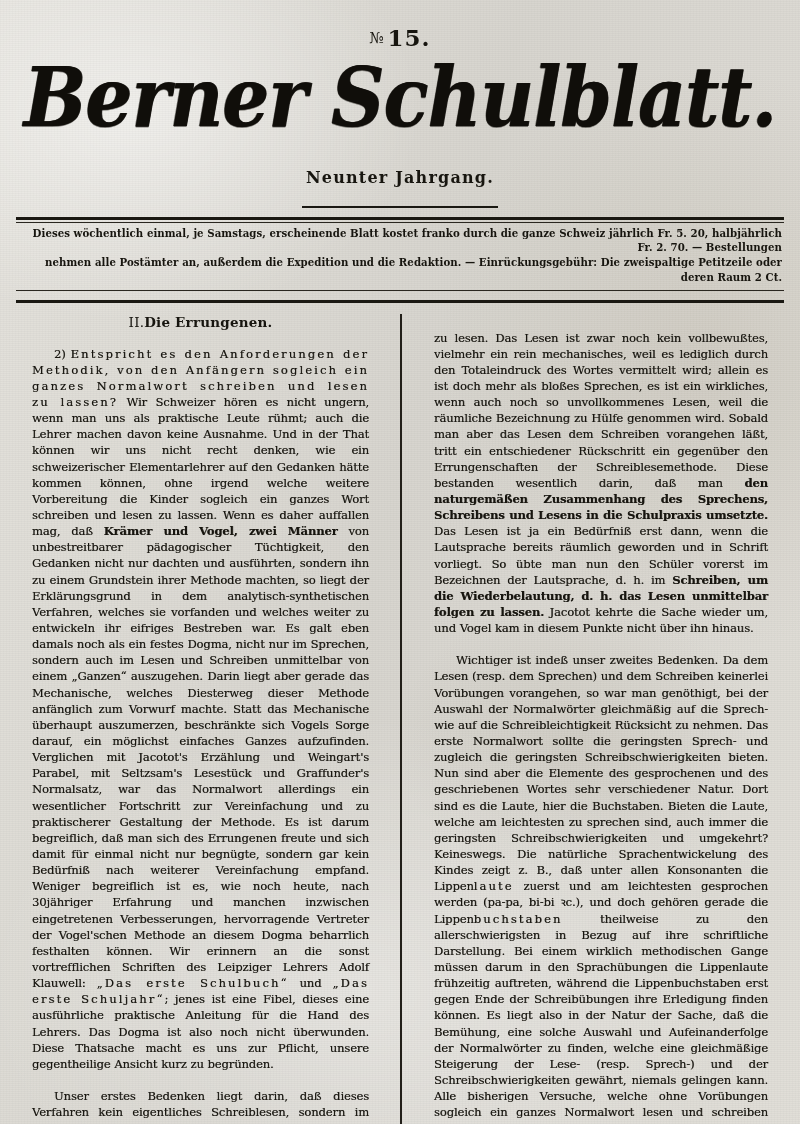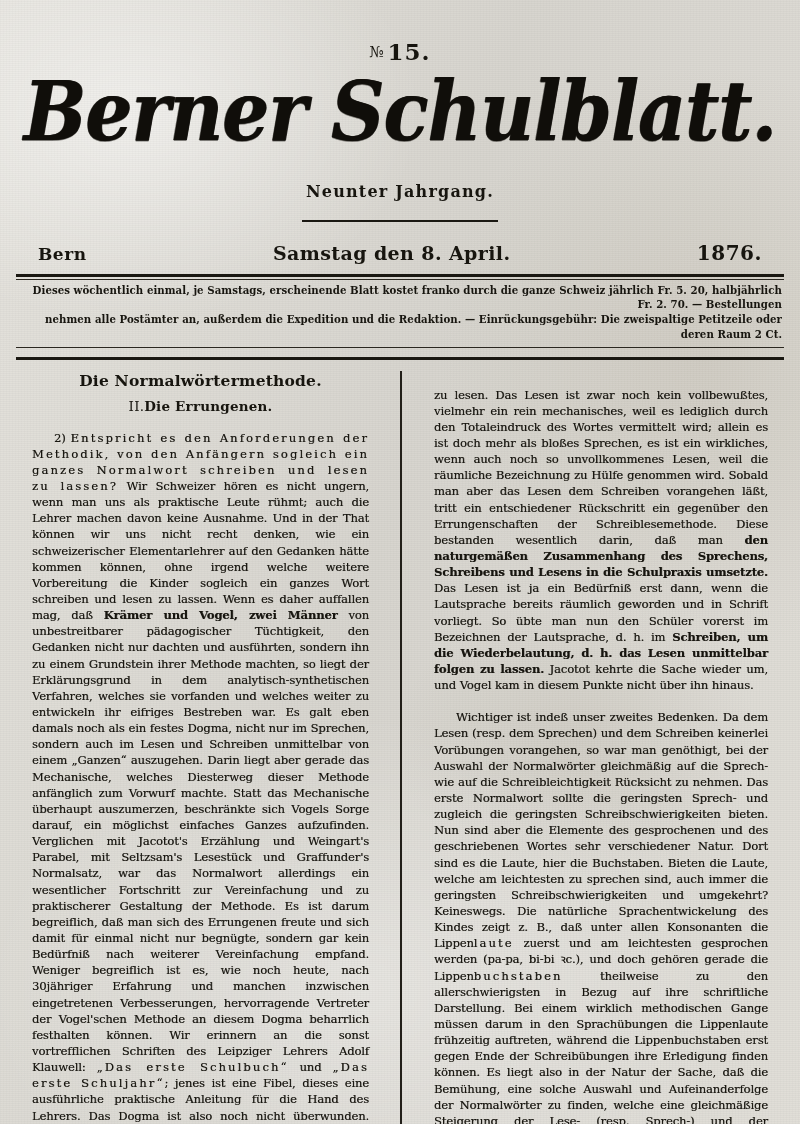--- a/index.html
+++ b/index.html
@@ -49,21 +49,21 @@
 
   .sheet {
     position: relative;
     z-index: 8;
     padding: 0 16px;
   }
 
   
   .issue-no {
     text-align: center;
-    margin-top: 38px;
+    margin-top: 24px;
     font-family: "DejaVu Serif", "Liberation Serif", serif;
     font-weight: bold;
     font-size: 23px;
     letter-spacing: 1px;
   }
   .issue-no .no-mark {
     font-size: 15px;
     vertical-align: 3px;
     font-weight: normal;
     margin-right: 3px;
@@ -194,41 +194,35 @@
     <div class="issue-no">
       <span class="no-mark">№</span><span>15.</span>
     </div>
 
     <div class="masthead-title">Berner Schulblatt.</div>
 
     <div class="volume">Neunter Jahrgang.</div>
 
     <div class="short-rule"></div>
 
-    <div class="dateline">
-      <span class="dateline-place">Bern</span>
-      <span class="dateline-date">Samstag den 8. April.</span>
-      <span class="dateline-year">1876.</span>
-    </div>
 
     <div class="rule-thick"></div>
     <div class="rule-thin"></div>
 
     <div class="notice">
       <div>Dieses wöchentlich einmal, je Samstags, erscheinende Blatt kostet franko durch die ganze Schweiz jährlich Fr. 5. 20, halbjährlich Fr. 2. 70. — Bestellungen</div>
       <div>nehmen alle Postämter an, außerdem die Expedition und die Redaktion. — Einrückungsgebühr: Die zweispaltige Petitzeile oder deren Raum 2 Ct.</div>
     </div>
 
     <div class="rule-thin"></div>
     <div class="rule-thick"></div>
 
     <div class="columns">
 
       <div class="col col-left">
-        <h1 class="art-title">Die Normalwörtermethode.</h1>
         <h2 class="art-sub">
           <span class="numeral">II.</span><span>Die Errungenen.</span>
         </h2>
 
         <p class="body">
           <span>2) </span><span class="sp">Entspricht es den Anforderungen der Methodik, von den Anfängern sogleich ein ganzes Normalwort schreiben und lesen zu lassen?</span><span> Wir Schweizer hören es nicht ungern, wenn man uns als praktische Leute rühmt; auch die Lehrer machen davon keine Ausnahme. Und in der That können wir uns nicht recht denken, wie ein schweizerischer Elementarlehrer auf den Gedanken hätte kommen können, ohne irgend welche weitere Vorbereitung die Kinder sogleich ein ganzes Wort schreiben und lesen zu lassen. Wenn es daher auffallen mag, daß </span><span class="bd">Krämer und Vogel, zwei Männer</span><span> von unbestreitbarer pädagogischer Tüchtigkeit, den Gedanken nicht nur dachten und ausführten, sondern ihn zu einem Grundstein ihrer Methode machten, so liegt der Erklärungsgrund in dem analytisch-synthetischen Verfahren, welches sie vorfanden und welches weiter zu entwickeln ihr eifriges Bestreben war. Es galt eben damals noch als ein festes Dogma, nicht nur im Sprechen, sondern auch im Lesen und Schreiben unmittelbar von einem „Ganzen“ auszugehen. Darin liegt aber gerade das Mechanische, welches Diesterweg dieser Methode anfänglich zum Vorwurf machte. Statt das Mechanische überhaupt auszumerzen, beschränkte sich Vogels Sorge darauf, ein möglichst einfaches Ganzes aufzufinden. Verglichen mit Jacotot's Erzählung und Weingart's Parabel, mit Seltzsam's Lesestück und Graffunder's Normalsatz, war das Normalwort allerdings ein wesentlicher Fortschritt zur Vereinfachung und zu praktischerer Gestaltung der Methode. Es ist darum begreiflich, daß man sich des Errungenen freute und sich damit für einmal nicht nur begnügte, sondern gar kein Bedürfniß nach weiterer Vereinfachung empfand. Weniger begreiflich ist es, wie noch heute, nach 30jähriger Erfahrung und manchen inzwischen eingetretenen Verbesserungen, hervorragende Vertreter der Vogel'schen Methode an diesem Dogma beharrlich festhalten können. Wir erinnern an die sonst vortrefflichen Schriften des Leipziger Lehrers Adolf Klauwell: </span><span class="sp">„Das erste Schulbuch“</span><span> und </span><span class="sp">„Das erste Schuljahr“</span><span>; jenes ist eine Fibel, dieses eine ausführliche praktische Anleitung für die Hand des Lehrers. Das Dogma ist also noch nicht überwunden. Diese Thatsache macht es uns zur Pflicht, unsere gegentheilige Ansicht kurz zu begründen.</span>
         </p>
 
         <p class="body">Unser erstes Bedenken liegt darin, daß dieses Verfahren kein eigentliches Schreiblesen, sondern im Grunde die alte Jacotot'sche Lese-Schreib-Methode ist. Man legt dem Kinde ein räumlich dargestelltes, geschriebenes oder gedrucktes Wort vor und hält es an, sich durch Anschauung desselben das Wortbild vorläufig einzuprägen und das Wort selbst zu sprechen, d. h.</p>
       </div>

